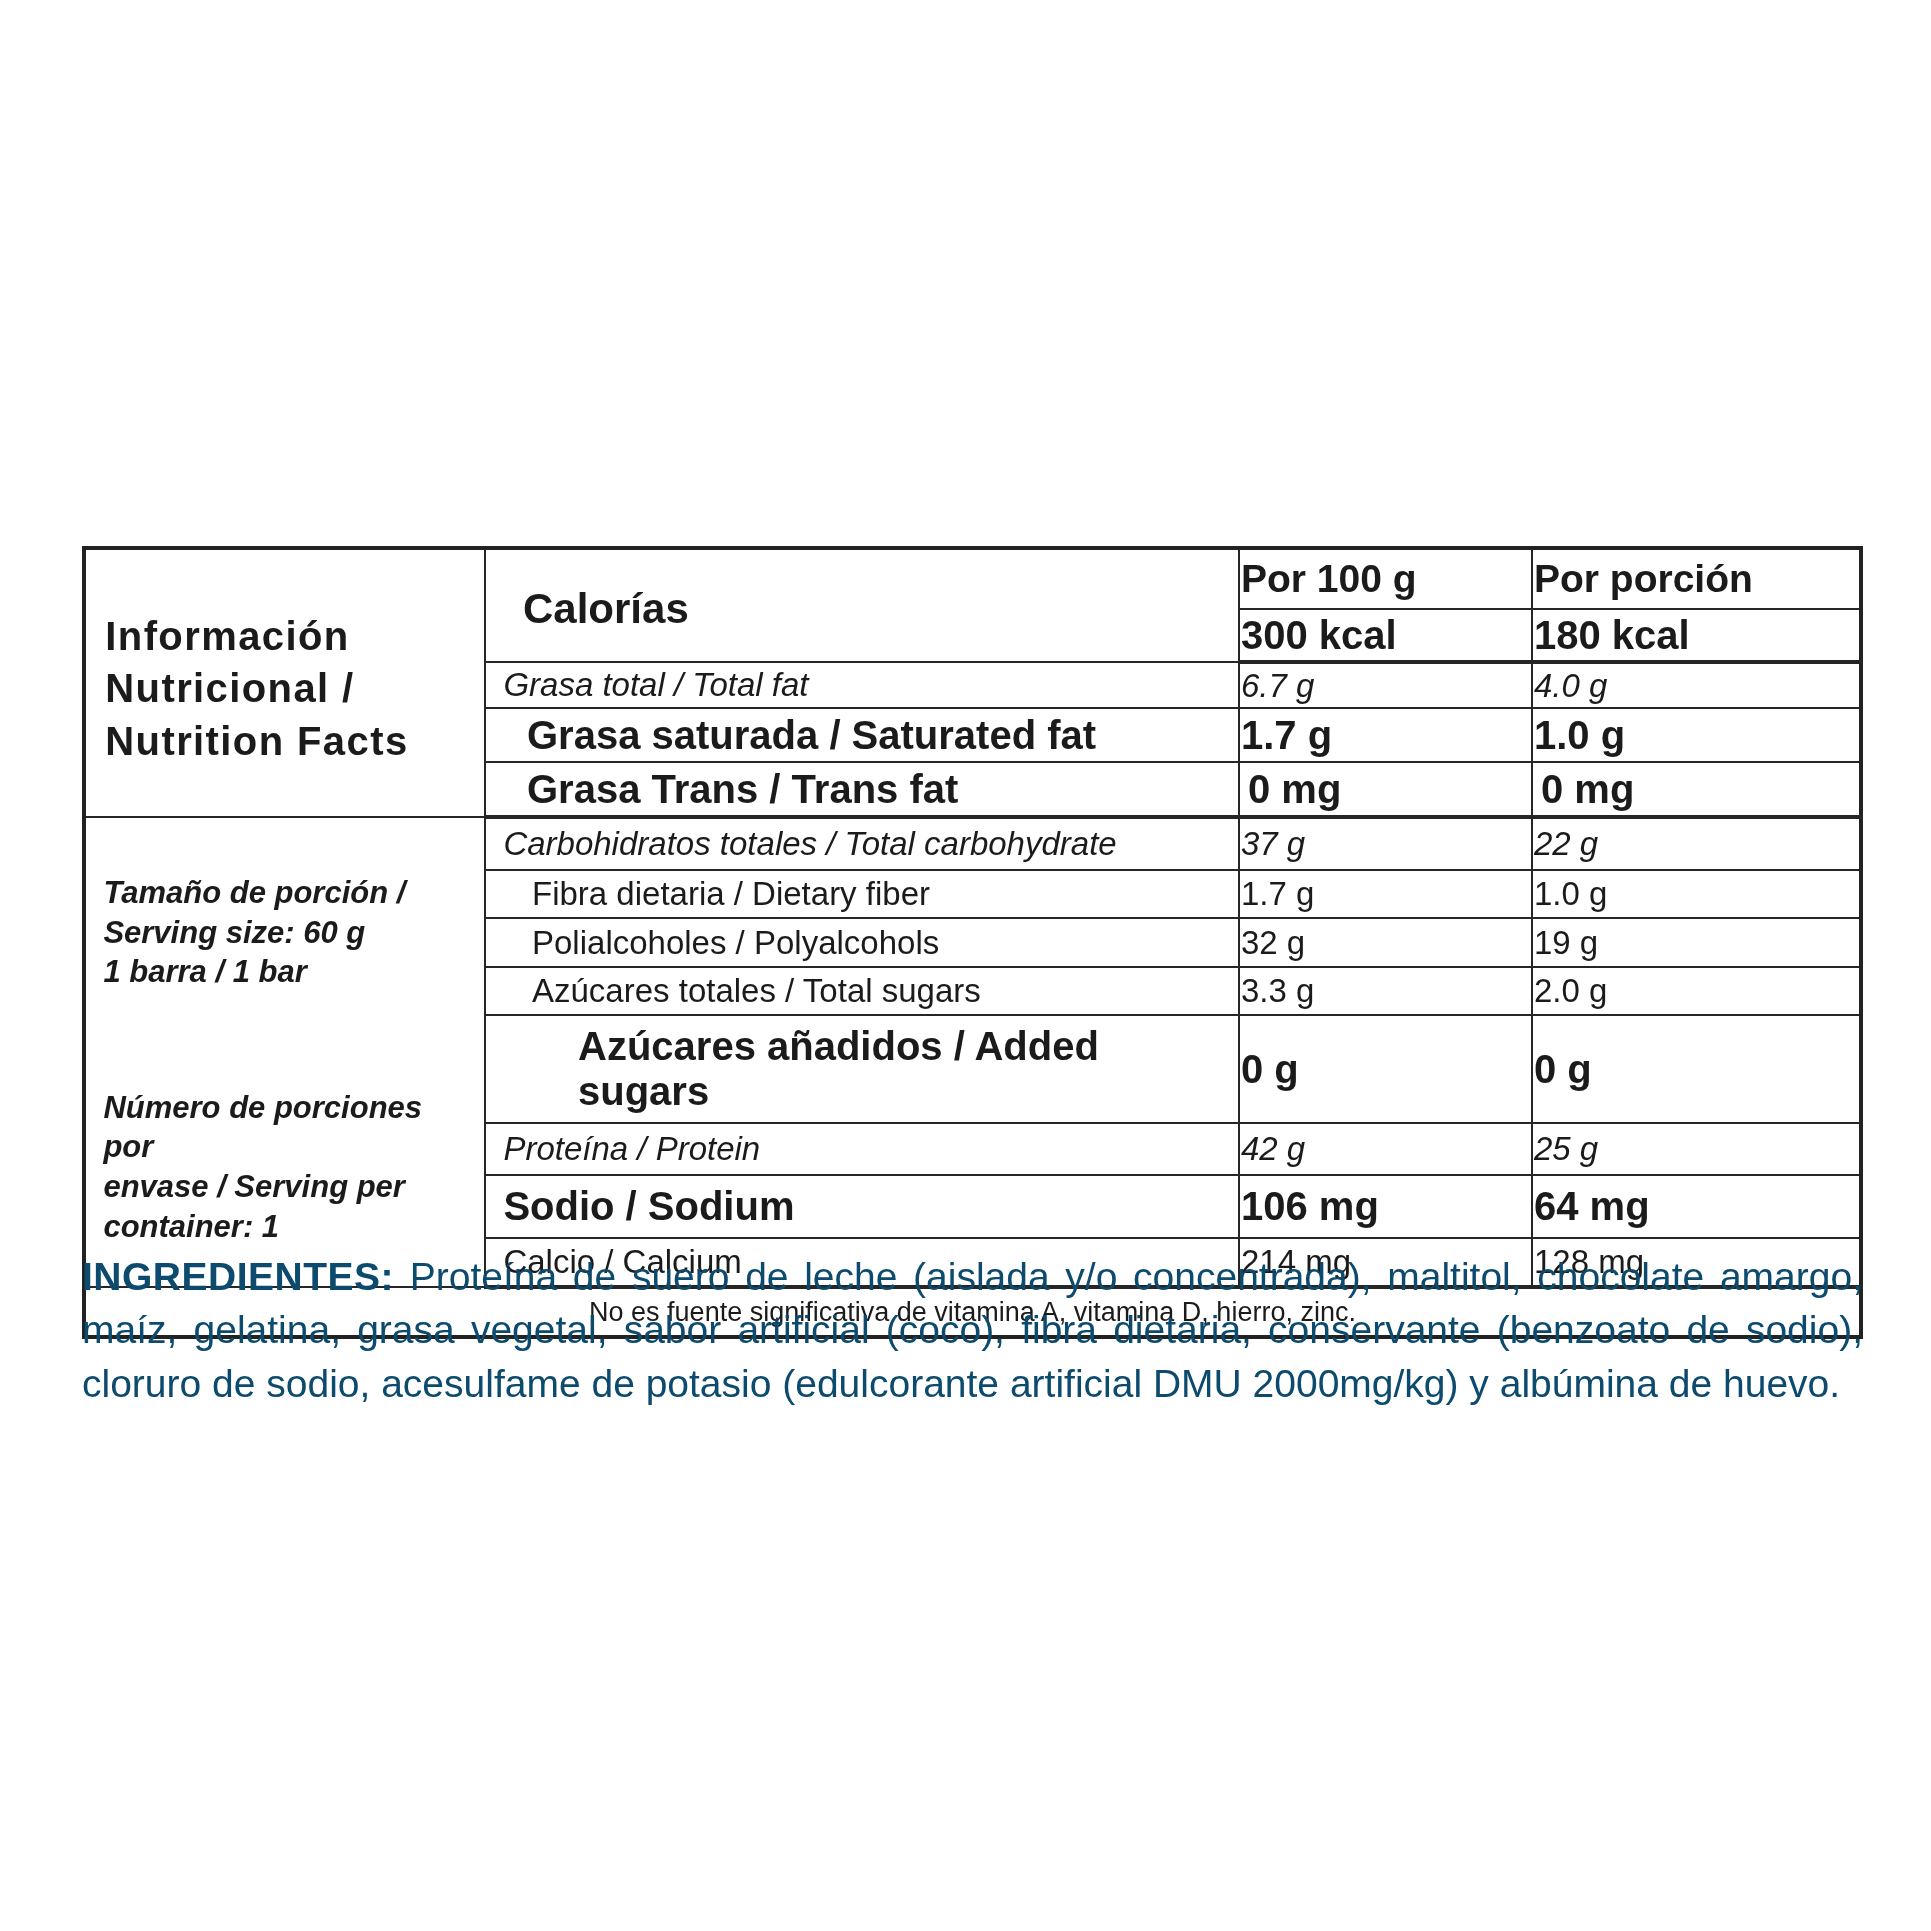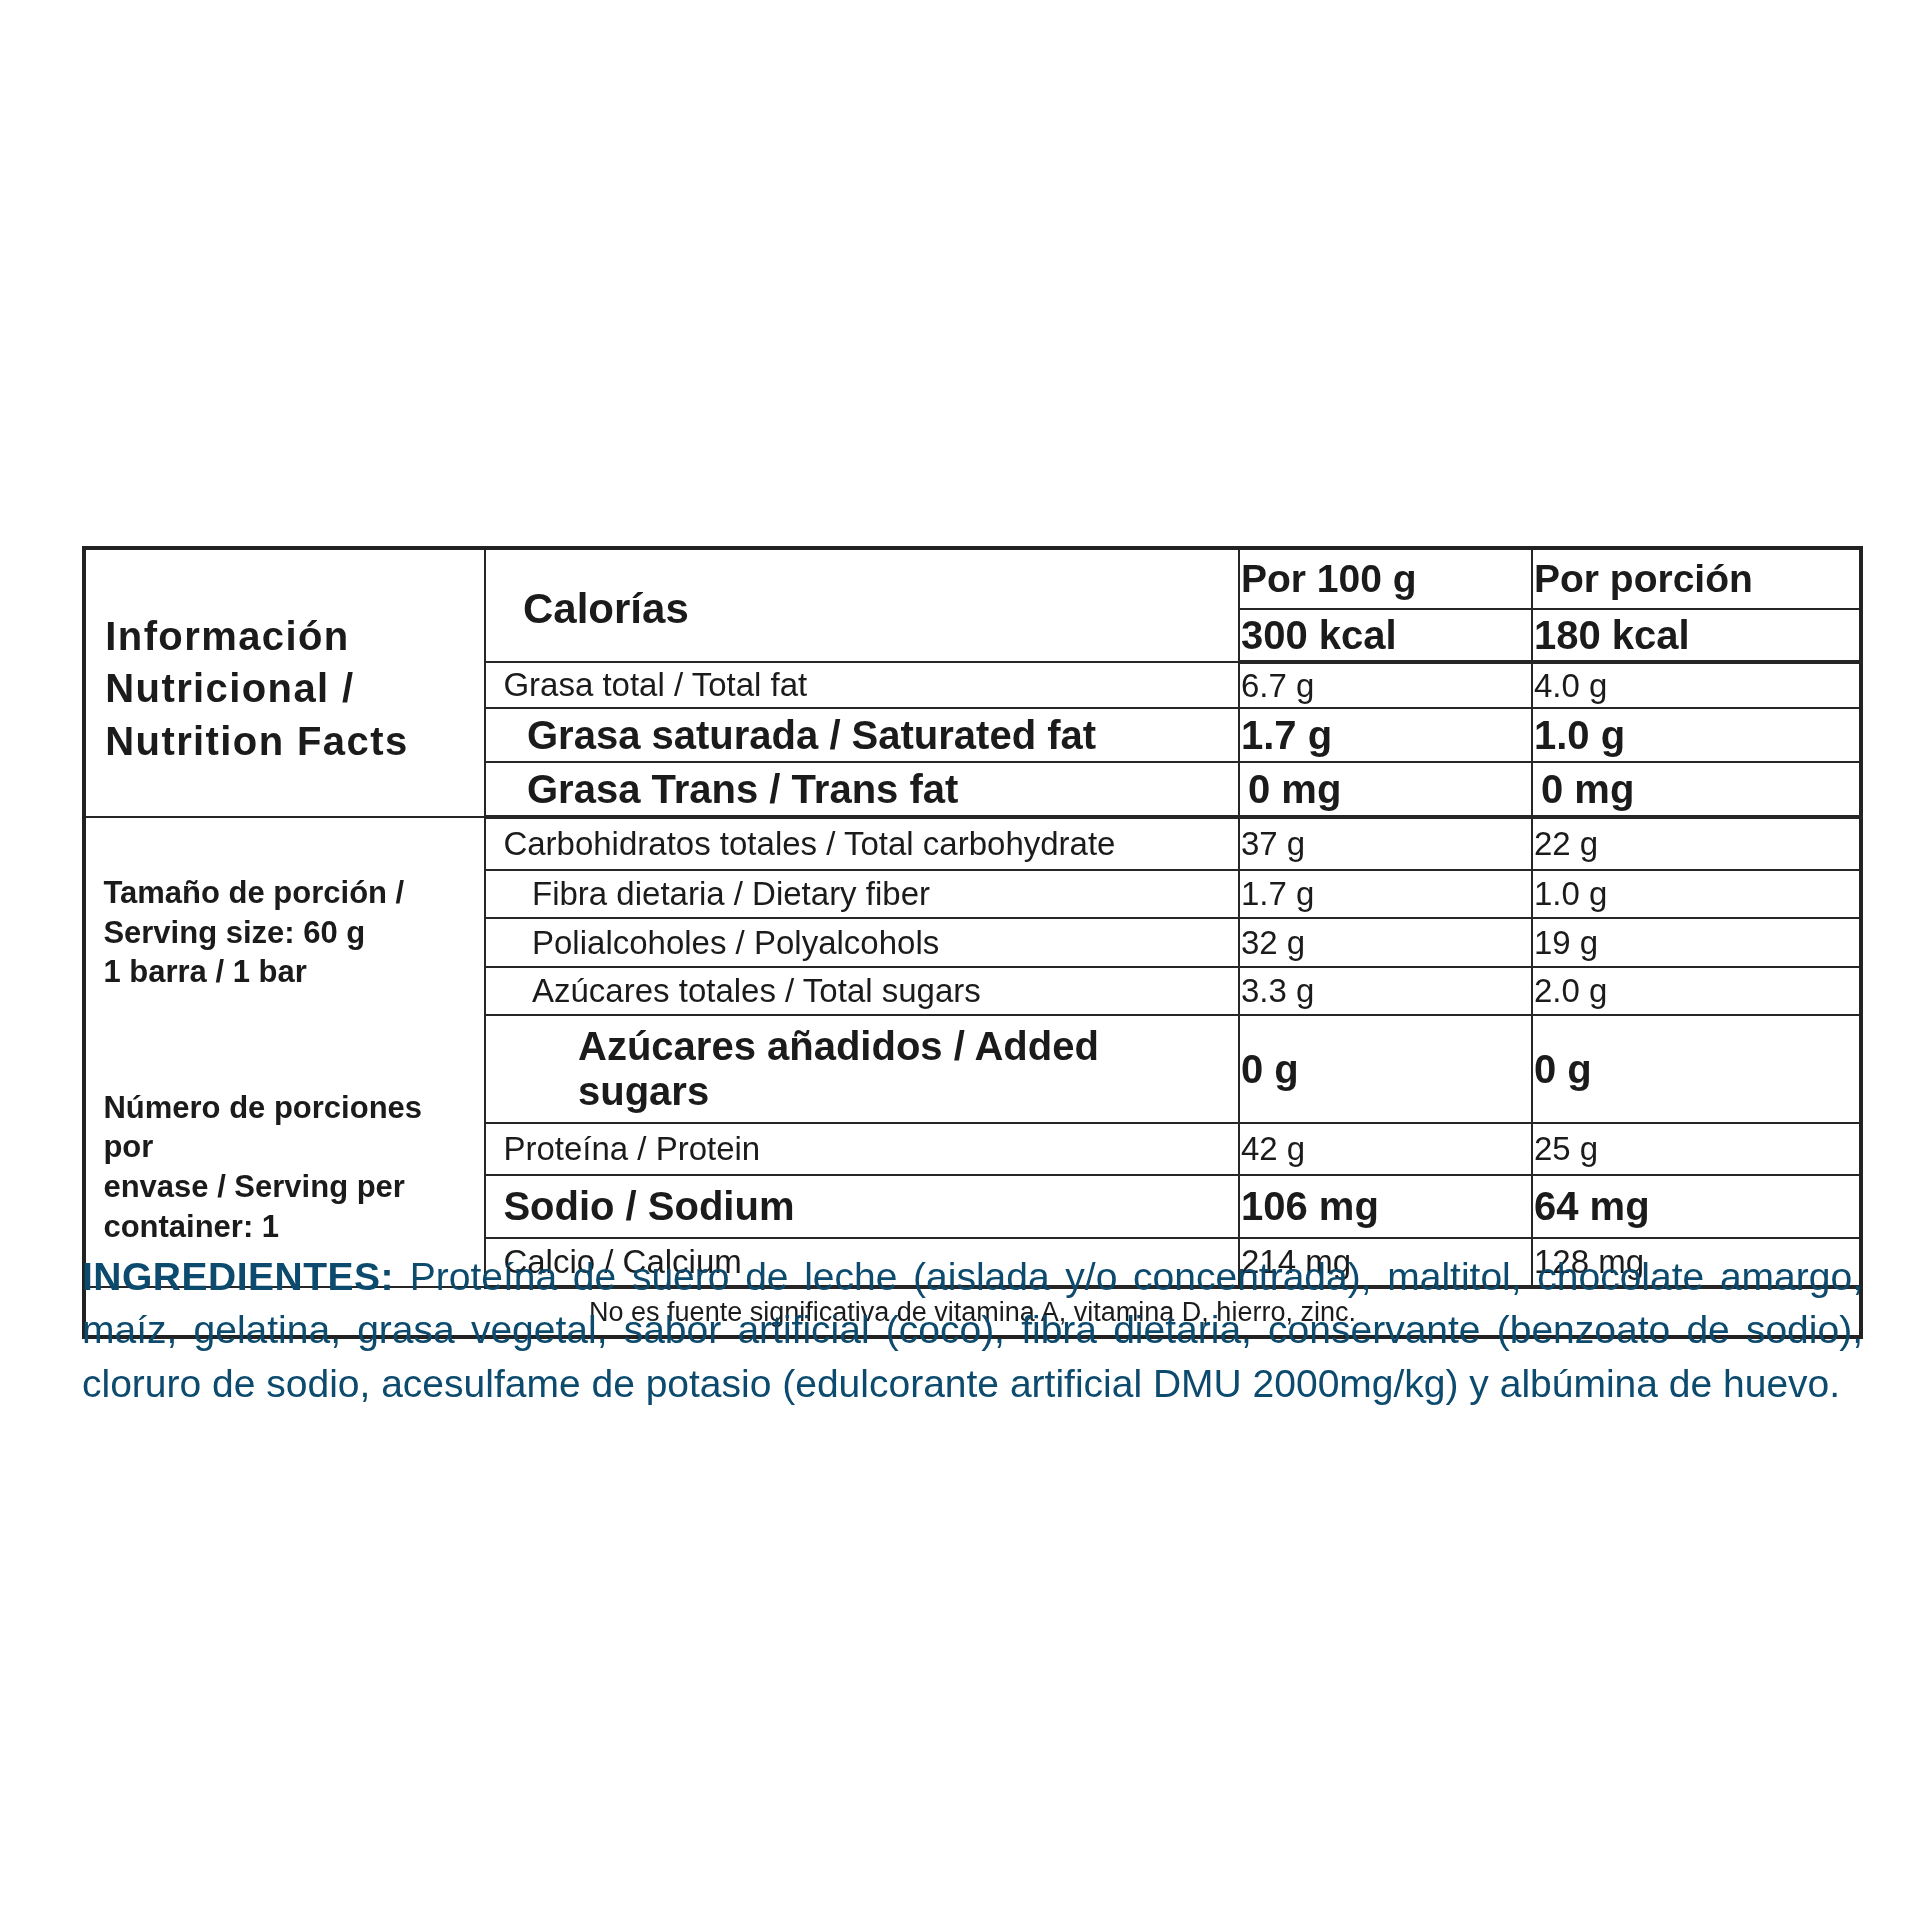--- a/index.html
+++ b/index.html
@@ -18,21 +18,21 @@
     border:4.8px solid #222;
   }
   table.nutri td{
     border:2.9px solid #262626;
     vertical-align:middle;
     overflow:hidden;
   }
   
   tr.r-hdr  td{height:56px;}
   tr.r-kcal td{height:48px;}
-  tr.r-reg  td{height:41px;}
+  tr.r-reg  td{height:41px;font-style:italic;}
   tr.r-sub  td{height:37px;}
   tr.r-emph td{height:50px;}
   tr.r-note td{height:44px;}
   
   tr.r-kcal td{border-bottom-width:4.8px;}
   tr.r-trans td{border-bottom-width:4.8px;padding-left:8px;}
   tr.r-calcio td{border-bottom-width:4.8px;}
 
   .c-info{
     vertical-align:top;

